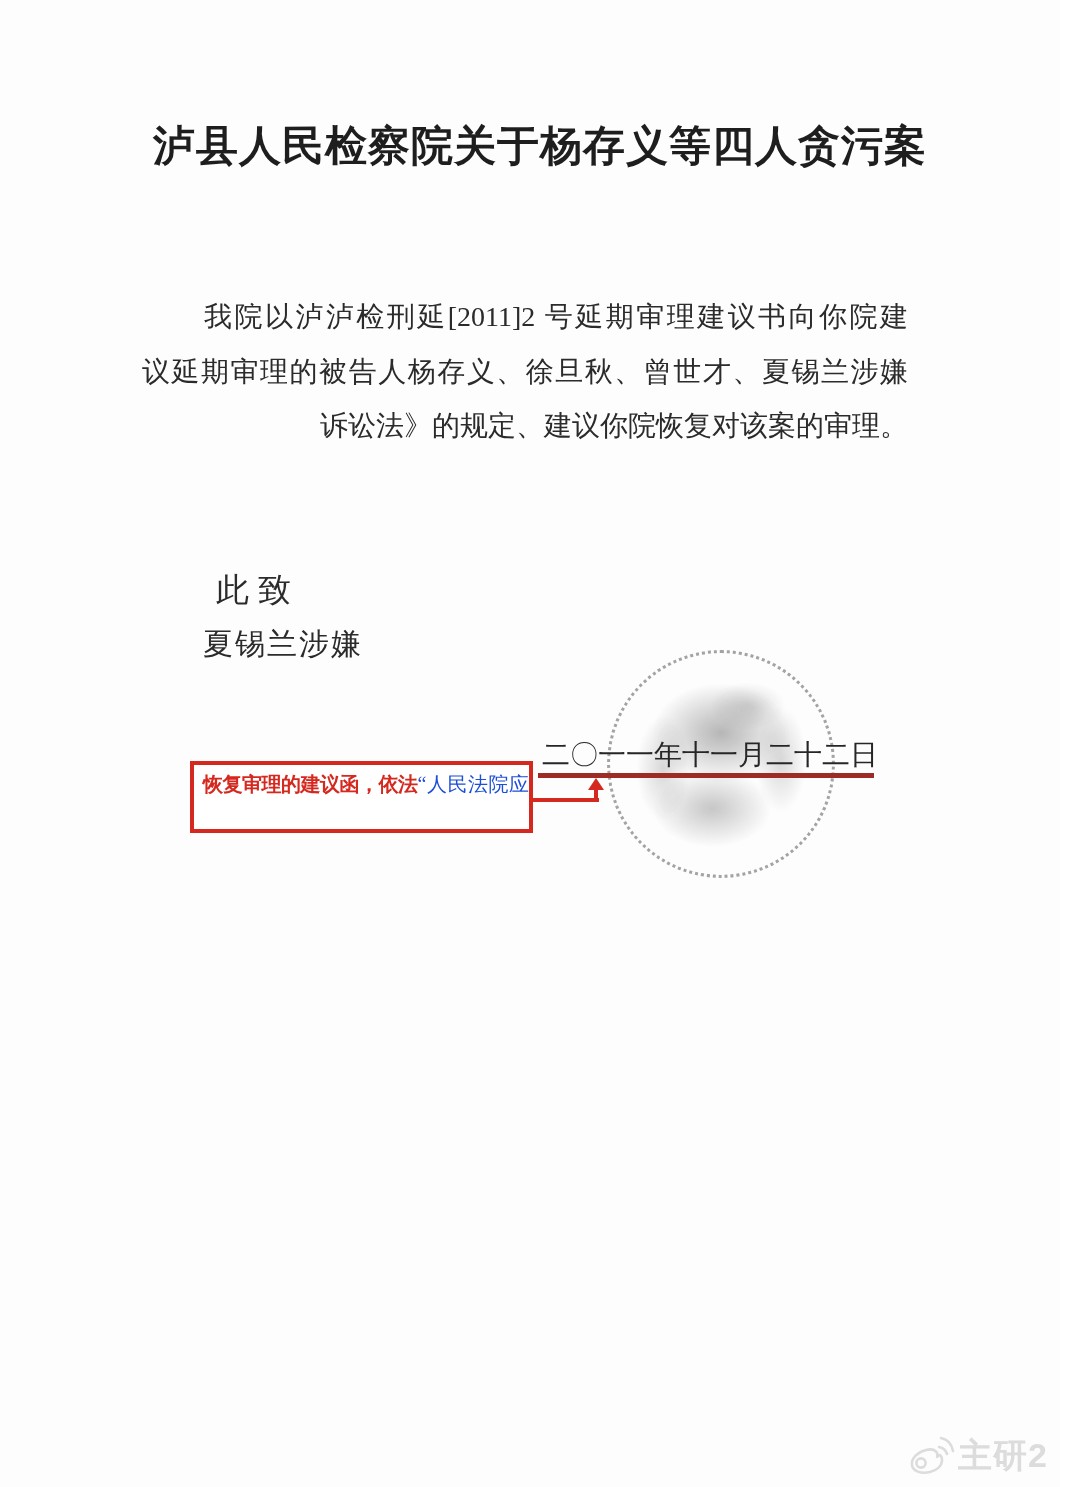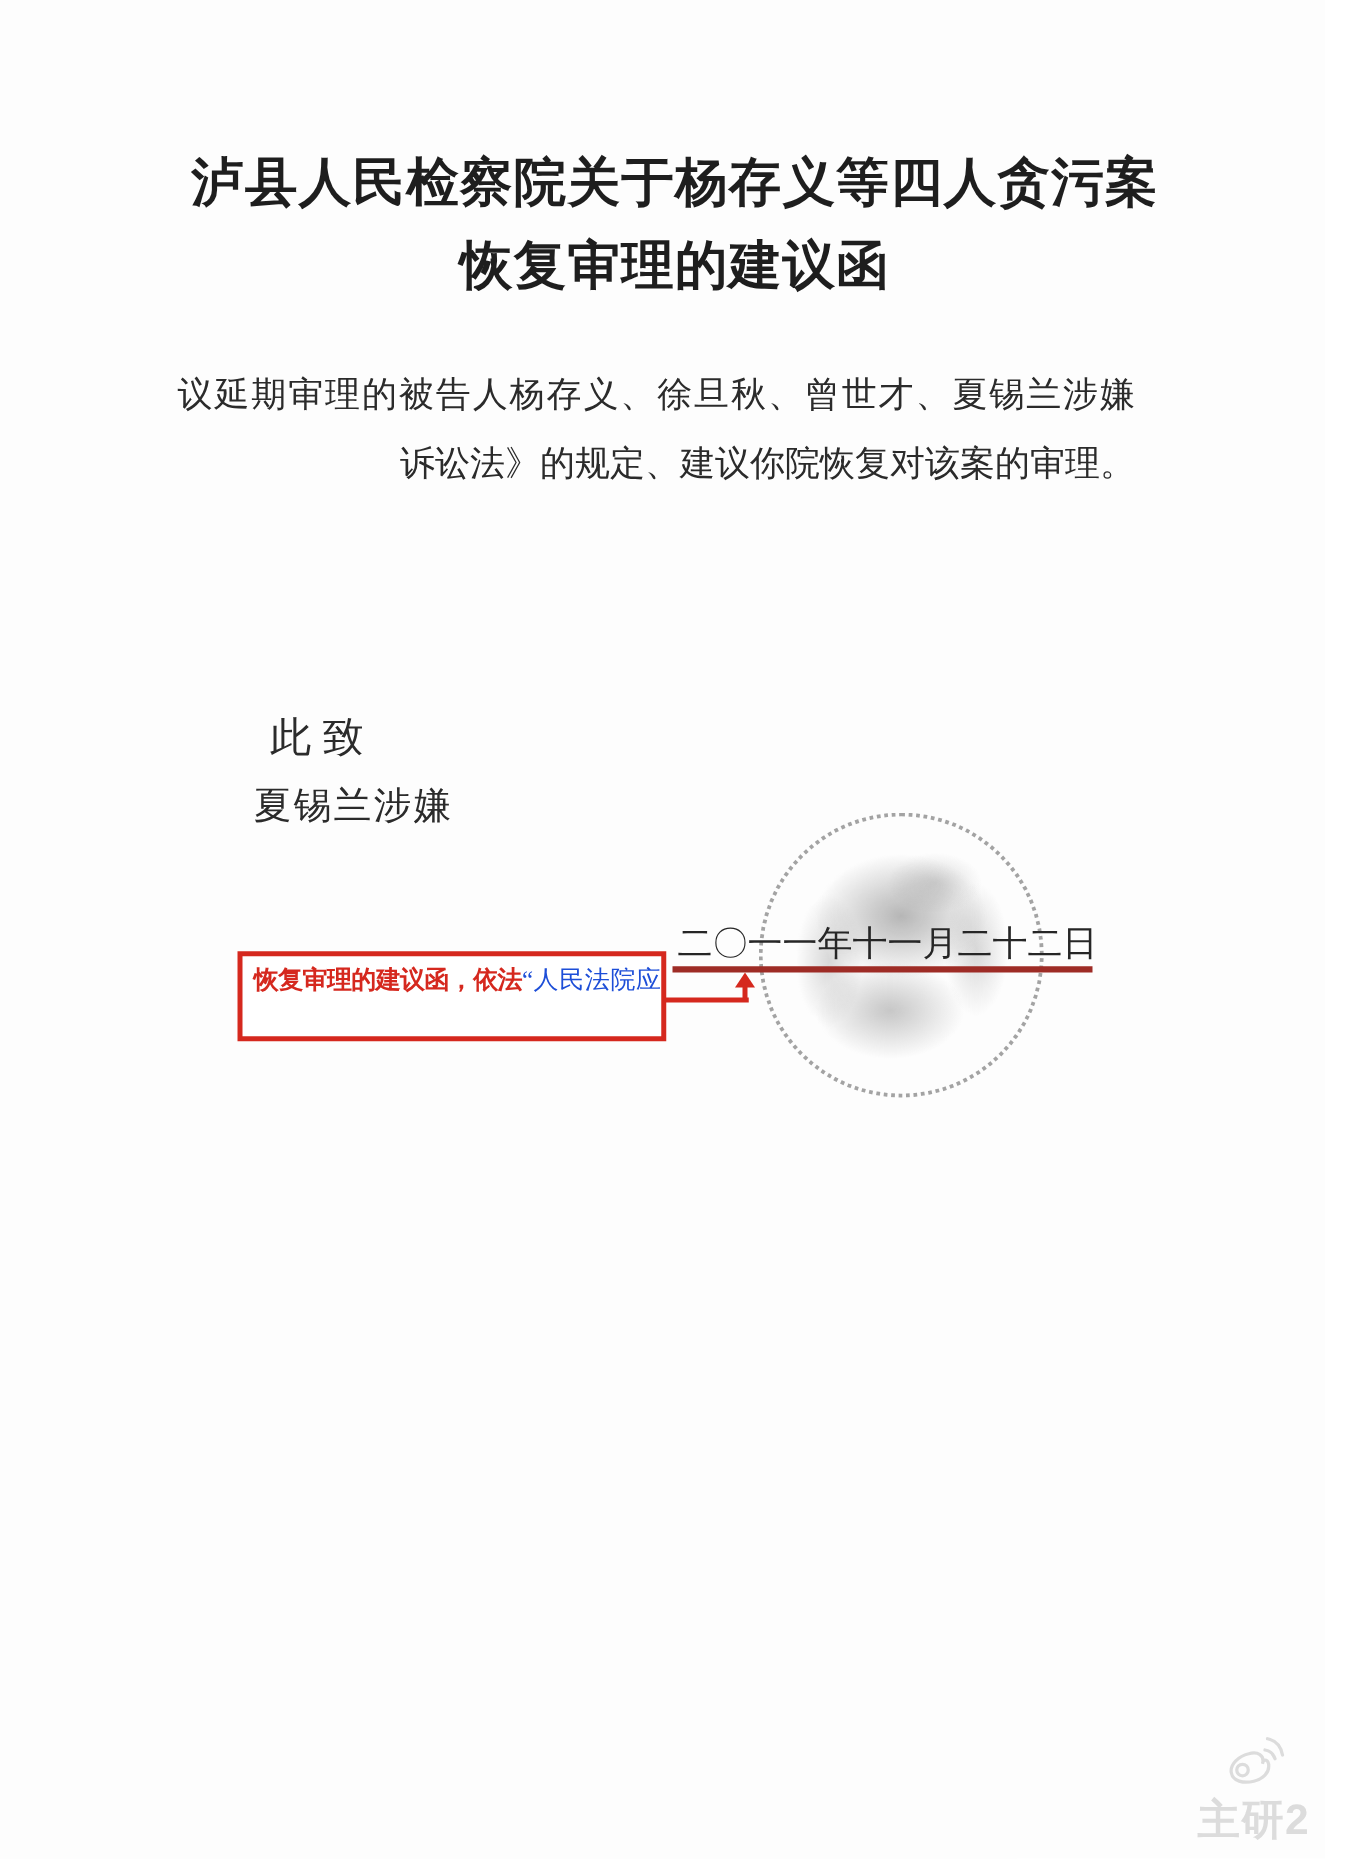--- a/index.html
+++ b/index.html
@@ -64,36 +64,35 @@
   .arrow-v { position:absolute; left:594px; top:789px; width:4px; height:12px; z-index:4; }
   .arrow-head {
     position:absolute; left:588px; top:778px; width:0; height:0; z-index:4;
     border-left:8px solid transparent; border-right:8px solid transparent;
     border-bottom:12px solid;
   }
   
   .watermark {
     position:absolute; right:12px; bottom:8px; display:flex; align-items:center; gap:2px;
     z-index:5;
-    flex-direction:column;
   }
   .watermark-text {
     font-family:"Liberation Sans","DejaVu Sans",sans-serif;
     font-weight:bold; font-size:34px; letter-spacing:1px;
   }
 </style>
 </head>
 <body>
 
 <div class="page">
 
   <div class="doc-title l1">泸县人民检察院关于杨存义等四人贪污案</div>
-  <div class="doc-title l2">恢复审理的建议函</div>
 
   <div class="body-block">
+    <div class="body-line indent">我院以泸泸检刑延[2011]2 号延期审理建议书向你院建</div>
     <div class="body-line">议延期审理的被告人杨存义、徐旦秋、曾世才、夏锡兰涉嫌</div>
     <div class="body-line last">诉讼法》的规定、建议你院恢复对该案的审理。</div>
   </div>
 
   <div class="closing">此致</div>
   <div class="recipient">夏锡兰涉嫌</div>
 
   <div class="seal"></div>
 
   <div class="date-line">二〇一一年十一月二十二日</div>

